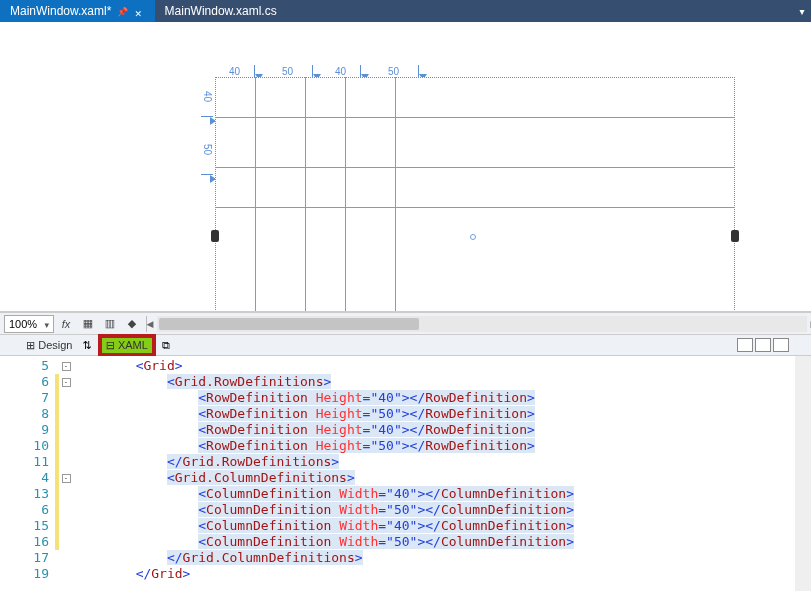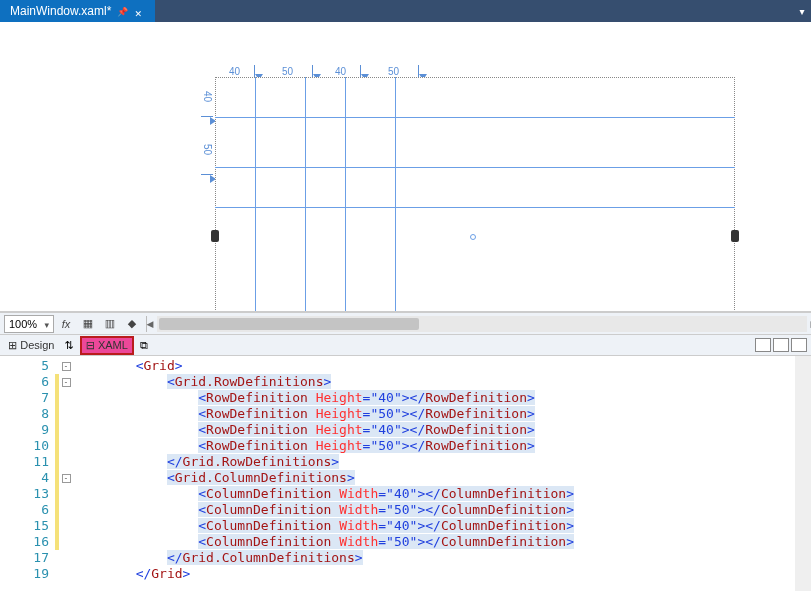--- a/index.html
+++ b/index.html
@@ -32,23 +32,23 @@
 .zoom-box { width: 50px; height: 18px; border: 1px solid #aaa; background: #fff; display: flex; align-items: center; padding: 0 4px; font-size: 11px; }
 .zoom-arrow::before { content: '▾'; font-size: 9px; color: #555; }
 .tb-btn { width: 20px; height: 18px; border: 1px solid transparent; display: flex; align-items: center; justify-content: center; cursor: pointer; font-size: 11px; color: #444; }
 .tb-sep { width: 1px; height: 16px; background: #bbb; margin: 0 2px; }
 .scroll-h-pane { flex: 1; height: 16px; margin-left: 6px; background: #e8e8e8; position: relative; }
 .scroll-h-pane .thumb { position: absolute; left: 2px; top: 2px; width: 40%; height: 12px; background: #c4c4c4; border-radius: 2px; }
 .scroll-h-pane .arrow { position: absolute; top: 0; width: 14px; height: 16px; display: flex; align-items: center; justify-content: center; font-size: 9px; color: #666; }
 .scroll-h-pane .arrow.l { left: -14px; }
 .scroll-h-pane .arrow.r { right: -14px; }
 
-.splitbar { height: 22px; background: #eef2f7; border-top: 1px solid #ccc; border-bottom: 1px solid #ccc; display: flex; align-items: center; padding: 0 4px; gap: 6px; }
+.splitbar { height: 22px; background: #eef2f7; border-top: 1px solid #ccc; border-bottom: 1px solid #ccc; display: flex; align-items: center; padding: 0 22px; gap: 6px; }
 .pane-label { display: flex; align-items: center; gap: 3px; font-size: 11px; color: #333; padding: 1px 4px; }
-.pane-label.active { background: #ec4899; border: 2px solid #b91c1c; }
+.pane-label.active { background: #84cc16; border: 4px solid #b91c1c; }
 .swap-icon::before { content: '⇅'; font-size: 11px; }
 .split-icons { margin-left: auto; display: flex; gap: 2px; }
 .split-btn { width: 16px; height: 14px; border: 1px solid #888; background: #fff; display: inline-block; }
 
 .code-pane { flex: 0 0 auto; height: 235px; background: #fff; display: flex; font-family: Consolas, monospace; font-size: 13px; position: relative; }
 .gutter { width: 55px; background: #fff; text-align: right; padding-right: 6px; color: #2b91af; line-height: 16px; padding-top: 2px; }
 .gutter .ln { height: 16px; }
 .fold-col { width: 14px; background: #fff; padding-top: 2px; }
 .fold-col .fb { height: 16px; display: flex; align-items: center; justify-content: center; font-size: 9px; color: #888; }
 .fold-col .box { width: 9px; height: 9px; border: 1px solid #999; font-size: 8px; line-height: 7px; text-align: center; color: #666; }
@@ -72,20 +72,23 @@
 </style>
 </head>
 <body>
 
 <div class="tabbar">
   <div class="tab active">
     <span>MainWindow.xaml*</span>
     <span class="pin-icon"></span>
     <span class="close"></span>
   </div>
+  <div class="tab">
+    <span>MainWindow.xaml.cs</span>
+  </div>
   <div class="tabbar-right">
     <span class="dropdown-arrow"></span>
   </div>
 </div>
 
 <div class="designer-pane">
   <div class="ruler-h">
     <span class="seg" style="width:40px">40</span>
     <span class="marker"></span>
     <span class="seg" style="width:50px">50</span>

